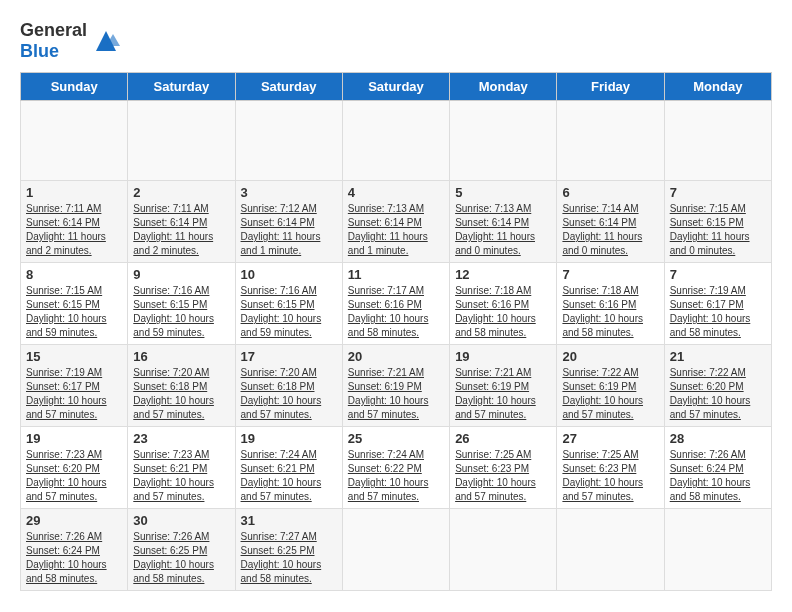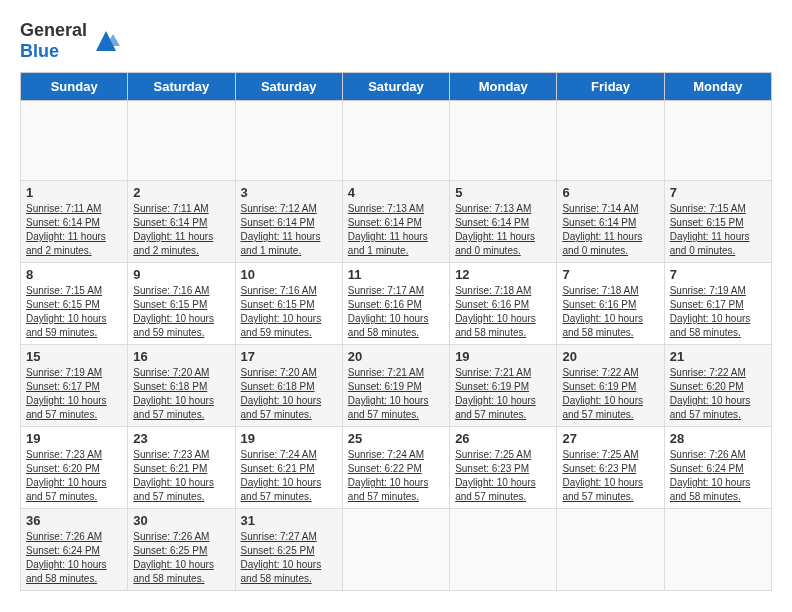--- a/index.html
+++ b/index.html
@@ -241,21 +241,21 @@
           <span class="day-number">27</span>
           <div class="day-info">Sunrise: 7:25 AM<br>Sunset: 6:23 PM<br>Daylight: 10 hours and 57 minutes.</div>
         </td>
         <td>
           <span class="day-number">28</span>
           <div class="day-info">Sunrise: 7:26 AM<br>Sunset: 6:24 PM<br>Daylight: 10 hours and 58 minutes.</div>
         </td>
       </tr>
       <tr>
         <td>
-          <span class="day-number">36</span>
+          <span class="day-number">29</span>
           <div class="day-info">Sunrise: 7:26 AM<br>Sunset: 6:24 PM<br>Daylight: 10 hours and 58 minutes.</div>
         </td>
         <td>
           <span class="day-number">30</span>
           <div class="day-info">Sunrise: 7:26 AM<br>Sunset: 6:25 PM<br>Daylight: 10 hours and 58 minutes.</div>
         </td>
         <td>
           <span class="day-number">31</span>
           <div class="day-info">Sunrise: 7:27 AM<br>Sunset: 6:25 PM<br>Daylight: 10 hours and 58 minutes.</div>
         </td>

